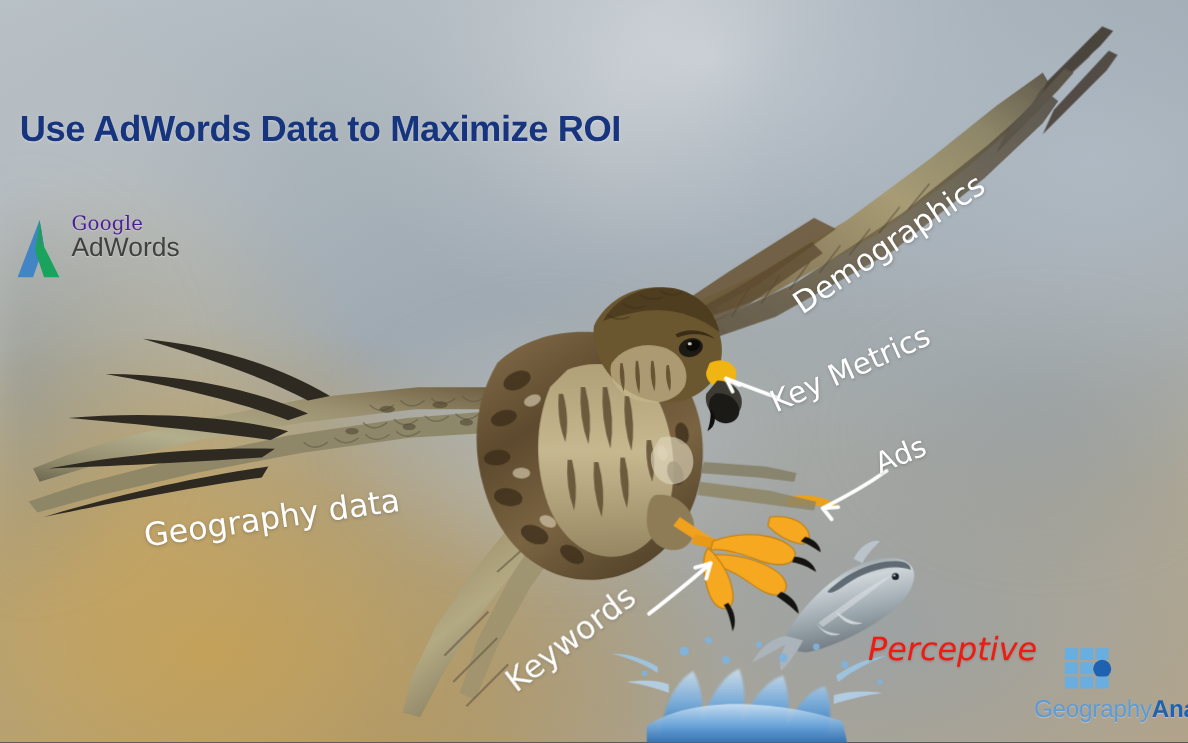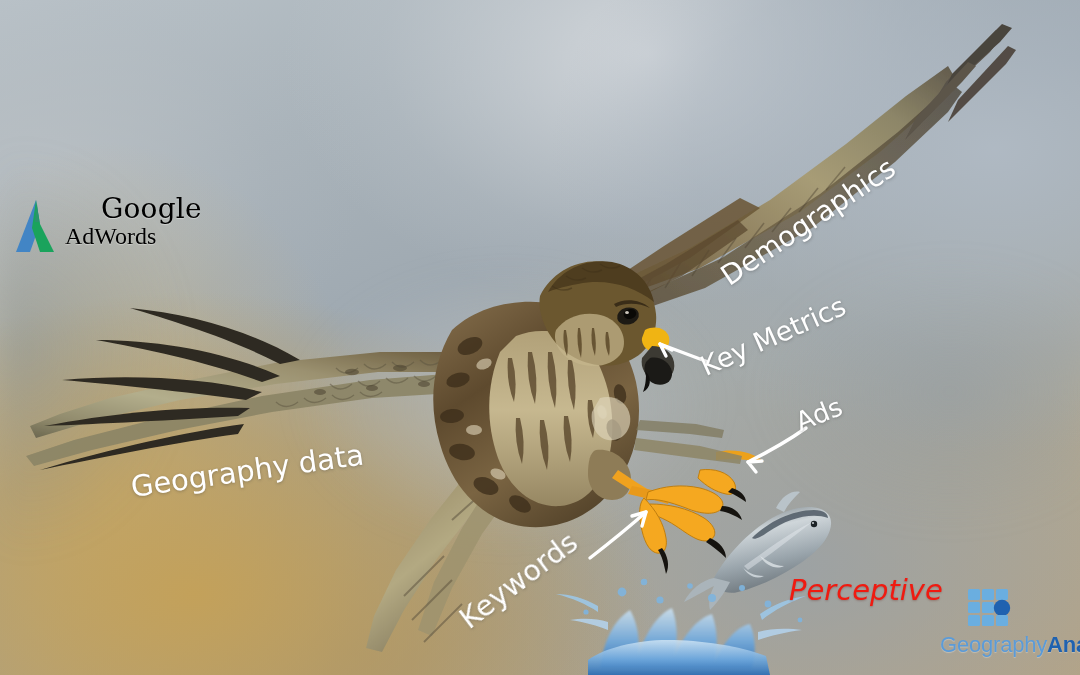--- a/index.html
+++ b/index.html
@@ -114,30 +114,29 @@
   }
   #adwords-logo .mark { position: absolute; left: 0; top: 2px; }
   #adwords-logo .wordmark {
     position: absolute;
     left: 55px;
     top: -2px;
     line-height: 1.08;
   }
   #adwords-logo .g-line {
     font-family: "DejaVu Serif", serif;
-    font-size: 28px;
-    color: #000000;
+    font-size: 18px;
+    color: #4c1d95;
     letter-spacing: 0.2px;
     text-shadow: 0 1px 1px rgba(255,255,255,0.4);
-    margin-left: 36px;
   }
   #adwords-logo .a-line {
-    font-family: Liberation Serif, serif;
+    font-family: Liberation Sans, sans-serif;
     font-size: 24px;
-    color: #000000;
+    color: #404040;
     letter-spacing: 0px;
     text-shadow: 0 1px 1px rgba(255,255,255,0.4);
   }
 
   
   #pa-logo {
     position: absolute;
     left: 940px;
     top: 588px;
     width: 145px;
@@ -471,20 +470,21 @@
         </g>
 
         <g>
           <path d="M590 558 C608 544 628 528 646 512" stroke-width="3.4"></path>
           <path d="M646 512 L642 526 M646 512 L632 516" stroke-width="3.4"></path>
         </g>
       </g>
     </svg>
   </div>
 
+  <div class="title">Use AdWords Data to Maximize ROI</div>
 
   <div id="adwords-logo">
     <span class="mark">
       <svg width="52" height="58" viewBox="0 0 52 58" xmlns="http://www.w3.org/2000/svg">
         <path d="M26 2 L6 54 L20 54 L30 26 Z" fill="#4285c5"></path>
         <path d="M26 2 L30 26 L44 54 L30 54 L22 30 Z" fill="#1aa35c"></path>
         <path d="M27 6 L29 24 L25 24 Z" fill="#2f8f72" opacity="0.8"></path>
       </svg>
     </span>
     <span class="wordmark">

